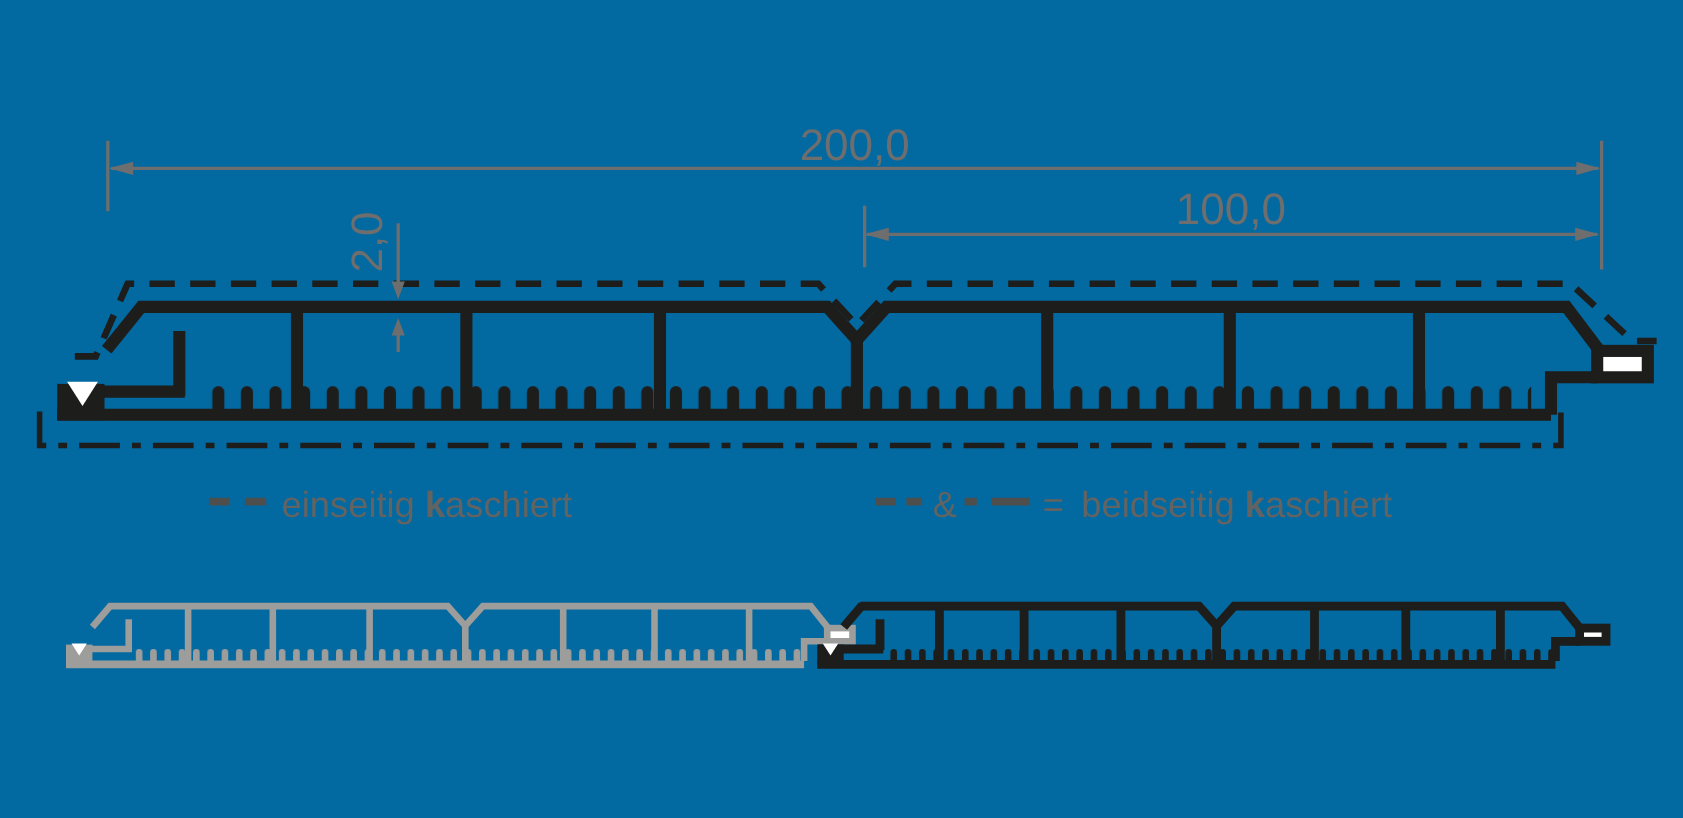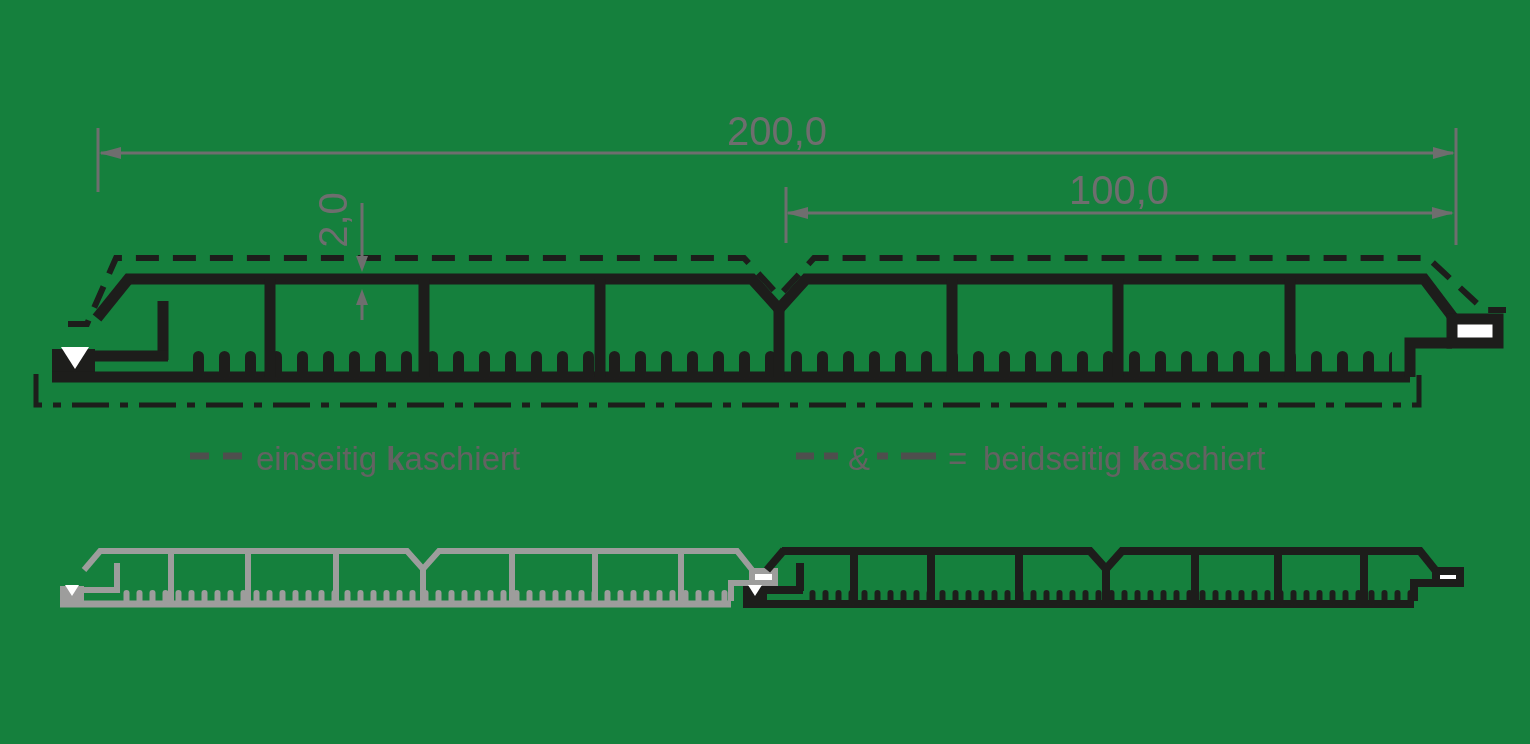--- a/index.html
+++ b/index.html
@@ -1,16 +1,16 @@
 <!DOCTYPE html>
 <html><head>
 <meta charset="utf-8">
 <style>
   html,body{margin:0;padding:0;background:#ffffff;}
-  .canvas{position:relative;width:1530px;height:744px;background:#15803d;overflow:hidden;}
+  .canvas{position:relative;width:1530px;height:744px;background:#0369a1;overflow:hidden;}
   svg{display:block;}
   text{font-family:"Liberation Sans","DejaVu Sans",sans-serif;}
   .dim-label{font-size:40px;fill:#6e6e6e;}
   .legend-label{font-size:33px;fill:#636362;}
   .legend-bold{font-weight:bold;}
 </style>
 </head>
 <body>
 
 <div class="canvas">

